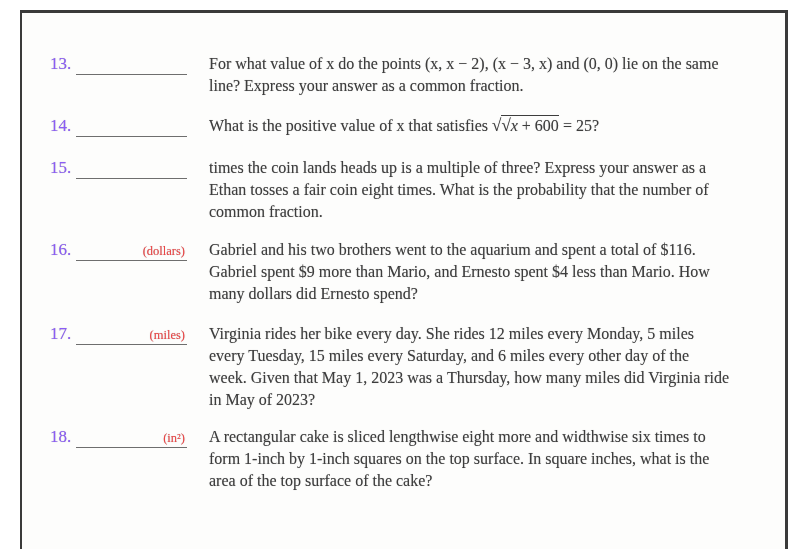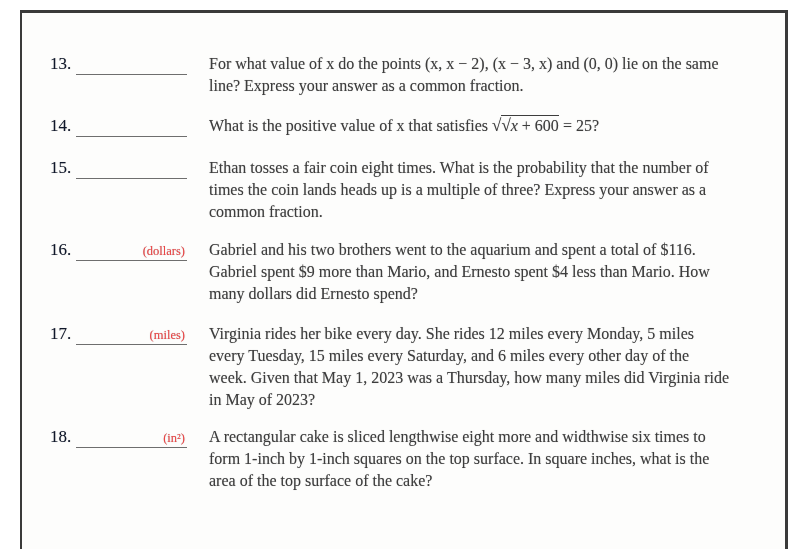--- a/index.html
+++ b/index.html
@@ -26,21 +26,21 @@
   }
   .qleft {
     width:159px;
     flex:0 0 159px;
     display:flex;
     align-items:flex-end;
   }
   .qnum {
     font-size:17px;
     line-height:22px;
-    color:#0f172a;
+    color:#8b5cf6;
   }
   .blank {
     flex:1;
     margin-left:5px;
     margin-right:22px;
     height:21px;
     border-bottom:1.5px solid #6e6e6e;
     position:relative;
   }
   .unit {
@@ -97,22 +97,22 @@
   </div>
 
   <div class="q" style="top:144px">
     <div class="qleft">
       <span class="qnum txt">15.</span>
       <span class="blank">
           <span class="unit txt"></span>
         </span>
     </div>
     <div class="qtext">
+      <div class="line txt">times the coin lands heads up is a multiple of three? Express your answer as a</div>
       <div class="line txt">Ethan tosses a fair coin eight times. What is the probability that the number of</div>
-      <div class="line txt">times the coin lands heads up is a multiple of three? Express your answer as a</div>
       <div class="line txt">common fraction.</div>
     </div>
   </div>
 
   <div class="q" style="top:226px">
     <div class="qleft">
       <span class="qnum txt">16.</span>
       <span class="blank">
           <span class="unit txt">(dollars)</span>
         </span>

